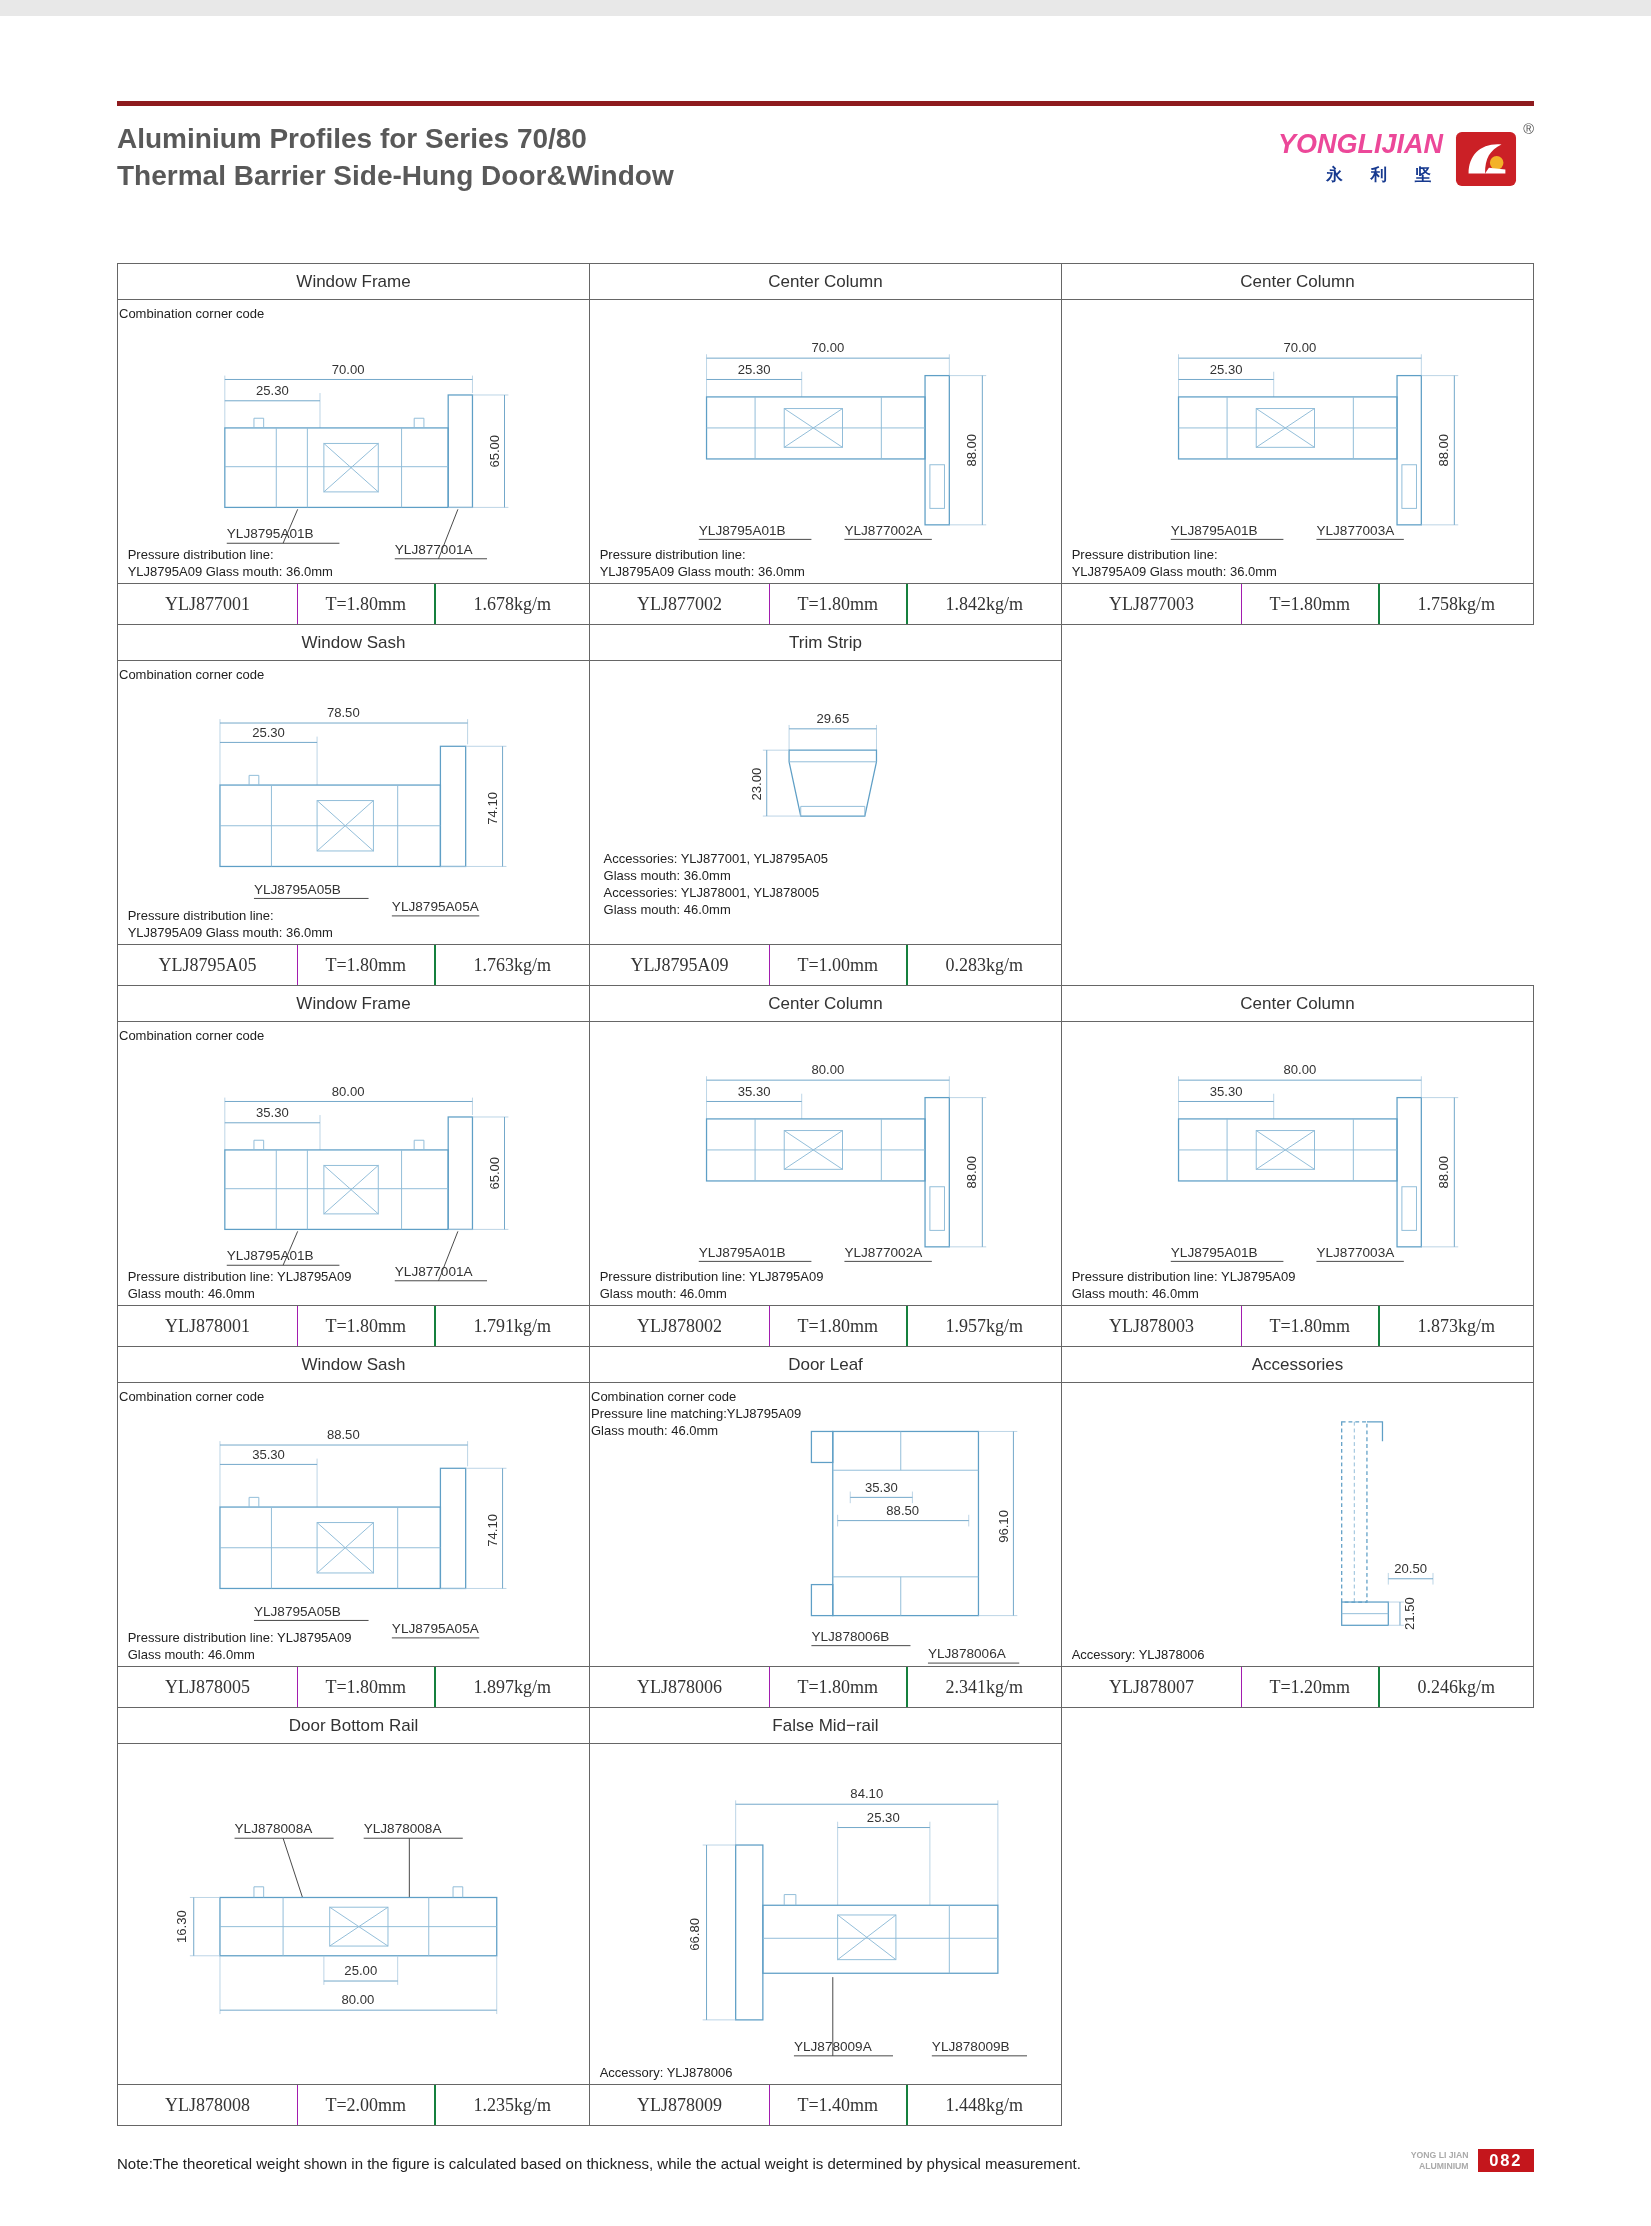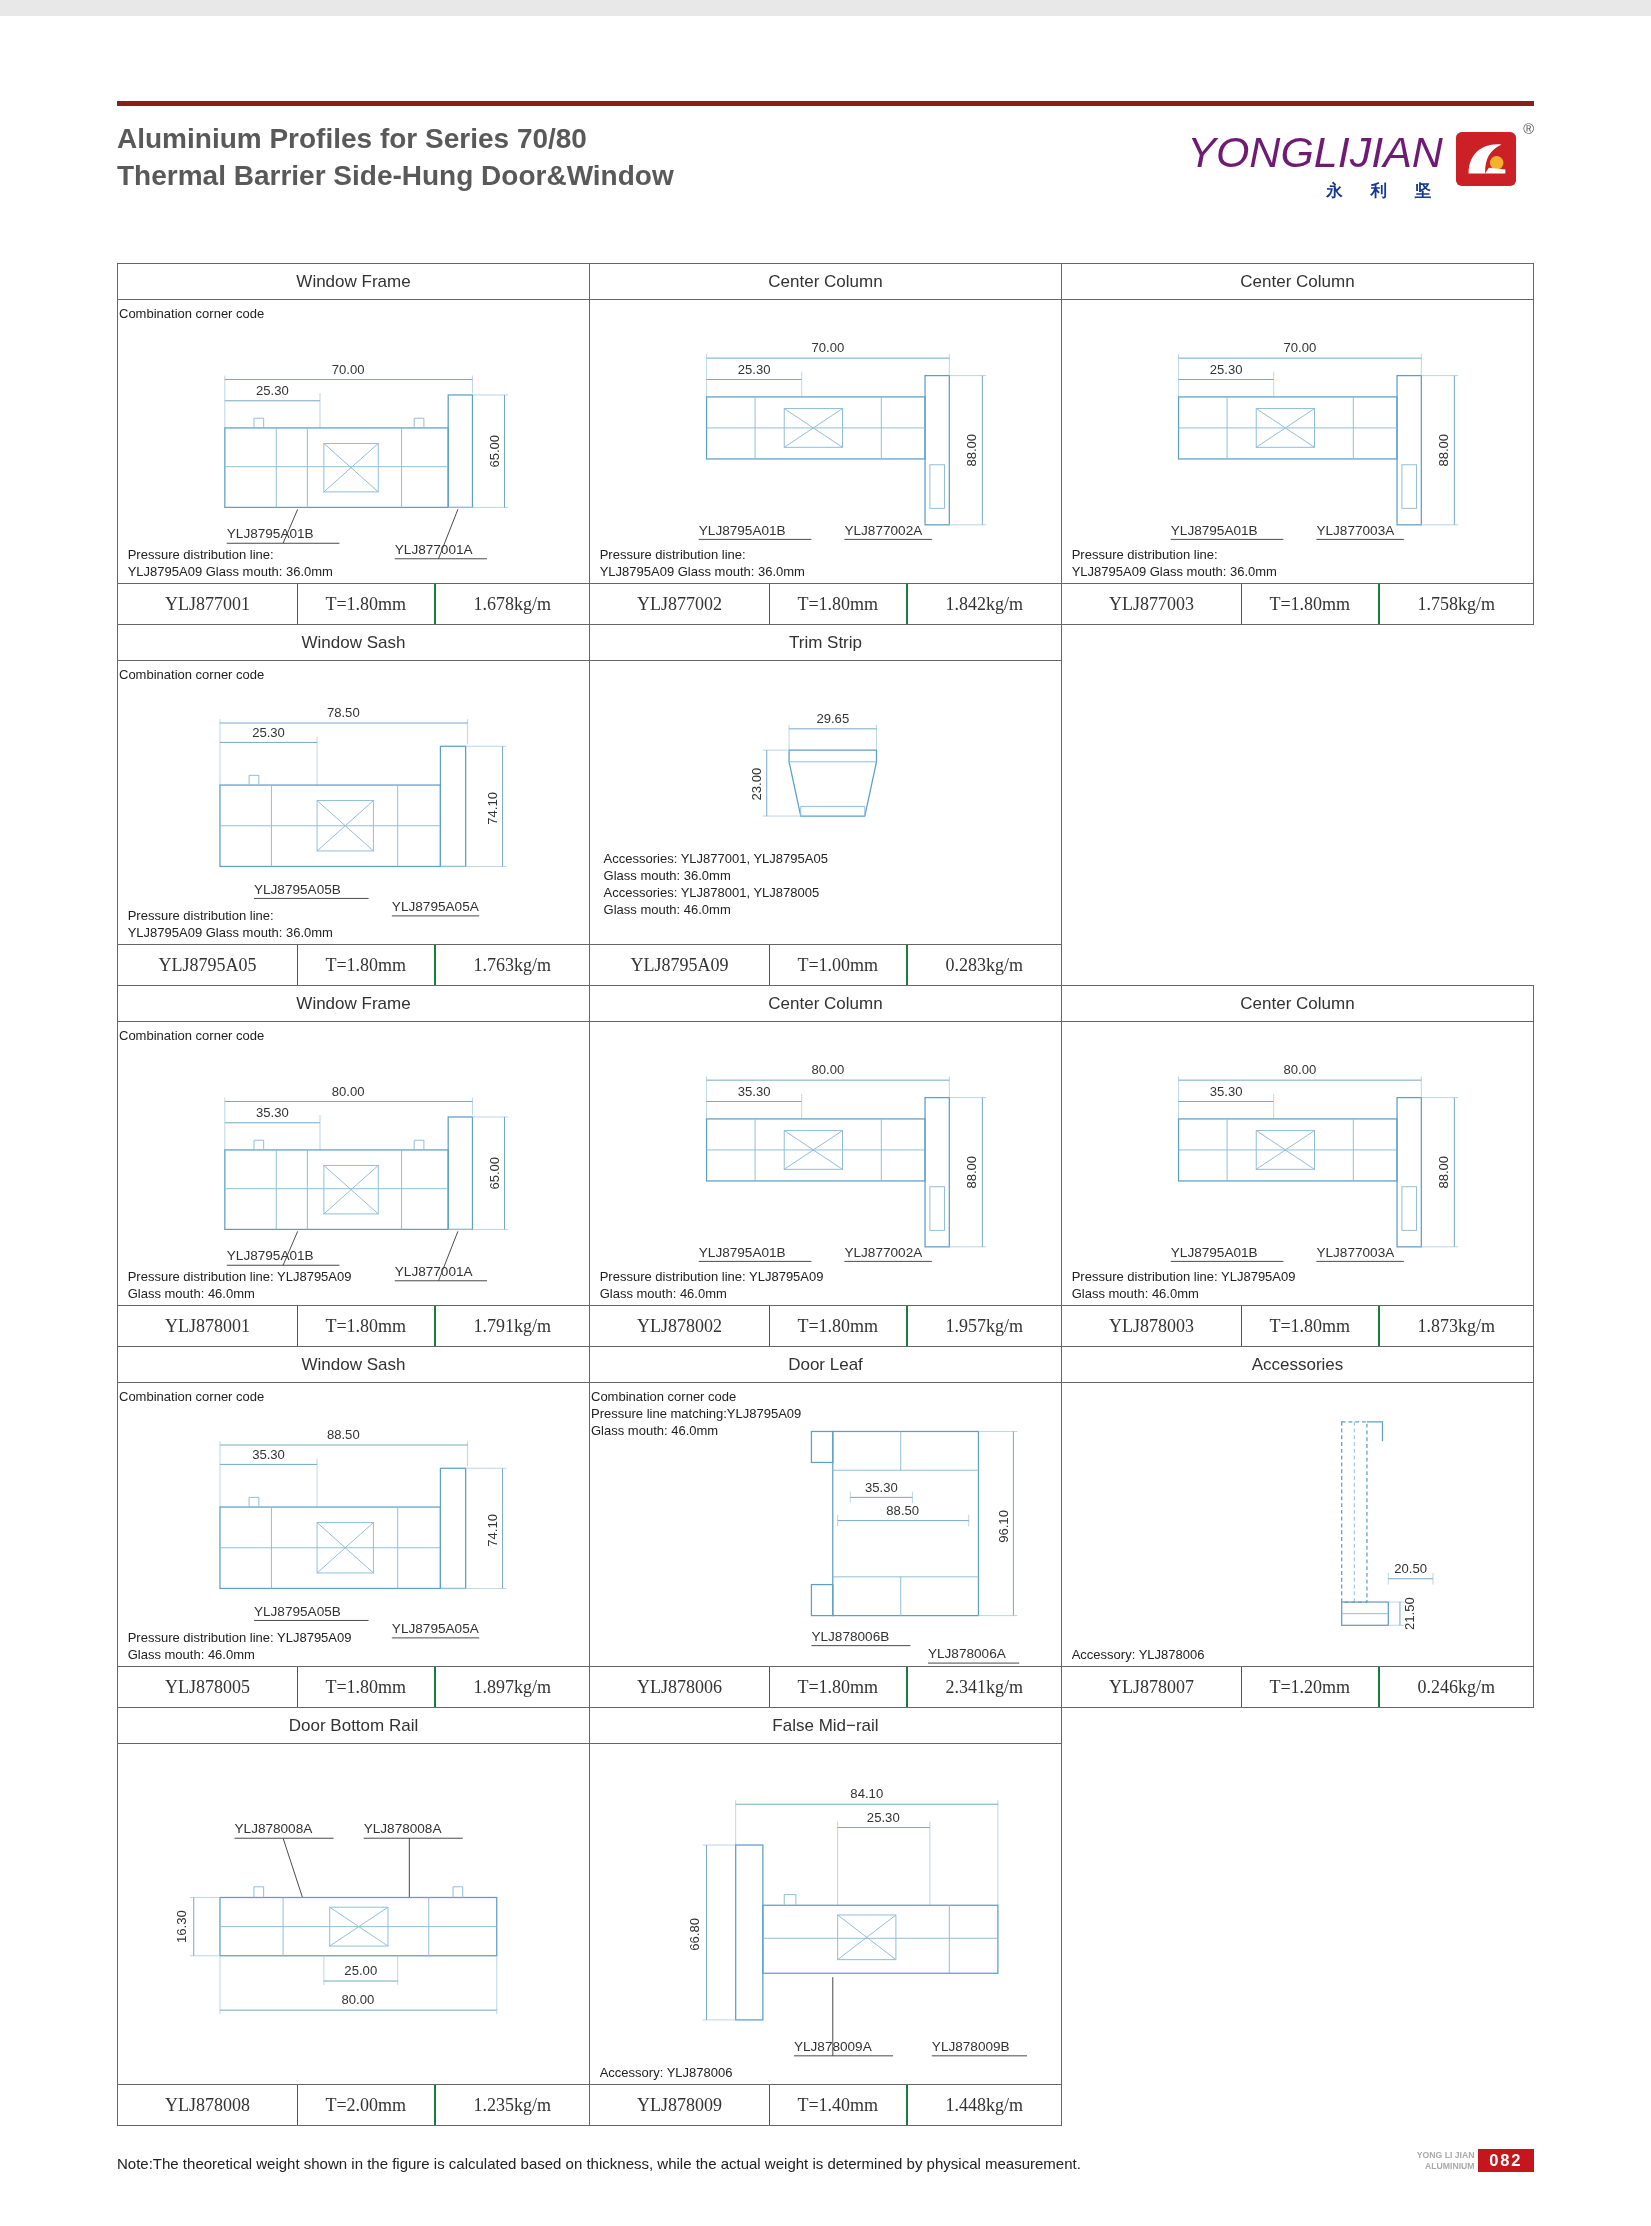--- a/index.html
+++ b/index.html
@@ -5,21 +5,21 @@
   html,body{margin:0;padding:0;background:#e8e8e8;}
   .page{position:relative;width:1652px;height:2226px;background:#fff;margin:16px auto;
         font-family:"Liberation Sans",sans-serif;color:#333;overflow:hidden;}
   .content{position:absolute;left:117px;top:85px;width:1417px;}
 
   
   .hdr-rule{height:4.9px;background:#8e1b1e;margin-bottom:15.5px;}
   .hdr-row{display:flex;justify-content:space-between;align-items:flex-start;height:115px;}
   .t1,.t2{font-size:28px;font-weight:bold;color:#595959;line-height:1.3;}
   .brand{position:relative;display:flex;align-items:flex-start;gap:11.6px;margin-top:9.7px;padding-right:17.5px;}
-  .brand-name{font-size:43px;font-weight:normal;font-style:italic;color:#701a75;line-height:1;}
+  .brand-name{font-size:27px;font-weight:bold;font-style:italic;color:#ec4899;line-height:1;}
   .brand-cn{font-size:16.5px;font-weight:bold;color:#16398f;letter-spacing:11.6px;text-align:right;margin-top:5.8px;}
   .brand-mark svg{width:62px;height:56px;display:block;}
   .reg{position:absolute;right:0;top:-9.7px;font-size:14.6px;color:#555;}
 
   
   .grid{margin-top:27px;}
   .row{display:flex;}
   .row + .row{margin-top:-1px;}
   .cell{width:473px;border:1px solid #666;box-sizing:border-box;background:#fff;}
   .cell + .cell{margin-left:-1px;}
@@ -46,21 +46,21 @@
 
   
   .ov{position:absolute;font-size:13px;color:#222;line-height:1.3;}
   .ov-tl{left:1px;top:5.8px;}
   .ov-bl{left:9.7px;bottom:2.9px;}
   .ov-acc{left:13.6px;top:190px;}
 
   
   .pg-footer{display:flex;justify-content:space-between;align-items:flex-end;margin-top:23px;}
   .note{font-size:15px;color:#222;margin:0;}
-  .pg-right{display:flex;align-items:center;gap:3px;}
+  .pg-right{display:flex;align-items:center;gap:9px;}
   .pg-brand{text-align:right;font-size:8.7px;color:#aaa;line-height:1.25;font-weight:bold;}
   .pg-num{background:#c4161c;color:#fff;font-weight:bold;font-size:16.5px;padding:1.9px 11.6px;letter-spacing:1.9px;}
 </style>
 </head>
 <body>
 
 <div class="page">
 <div class="content">
 
   <div>

